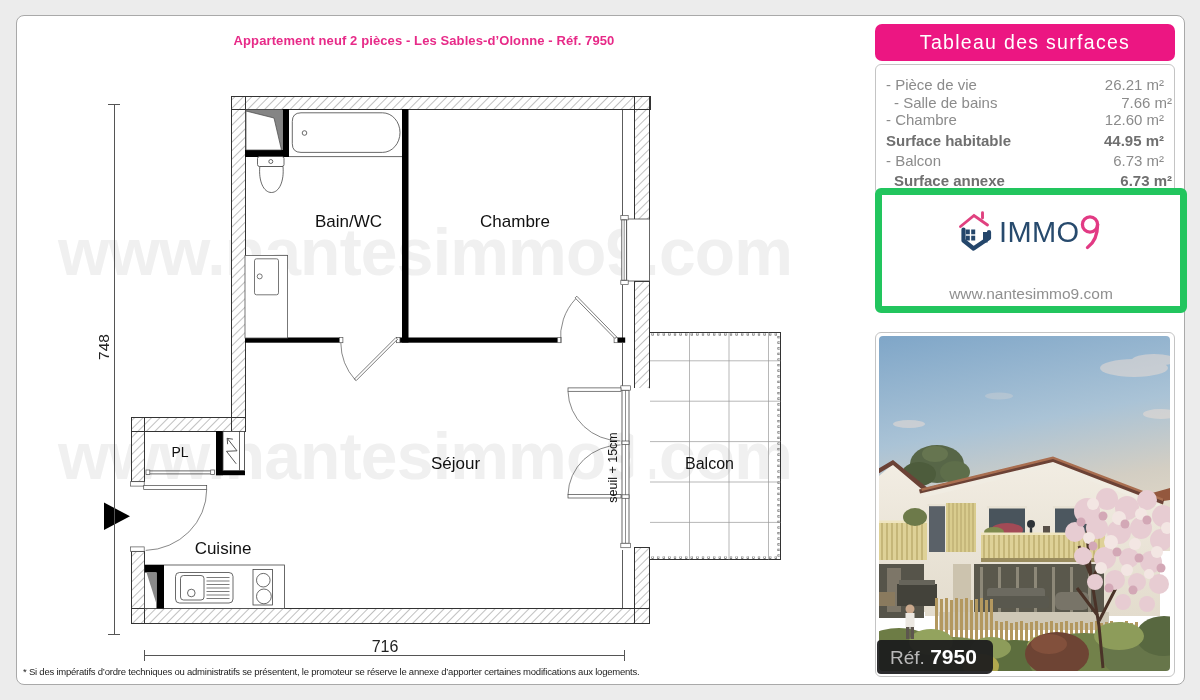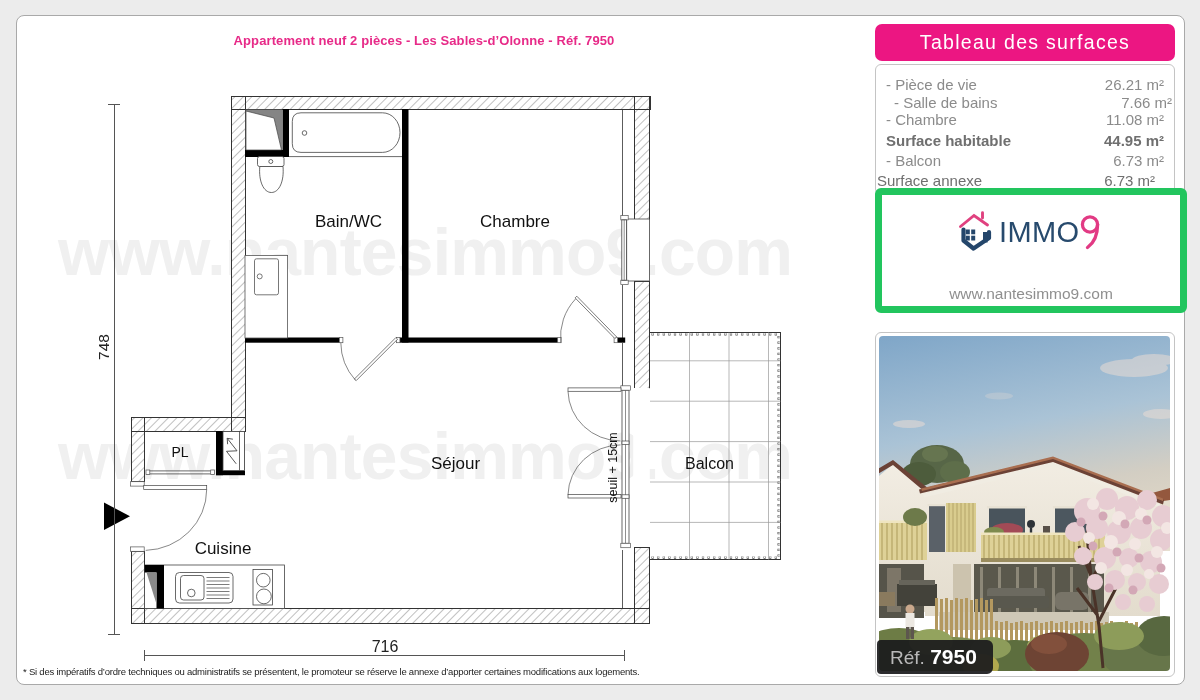--- a/index.html
+++ b/index.html
@@ -229,27 +229,27 @@
 </svg>
 
 <div class="abs" style="left:875px;top:24px;width:300px;height:37px;background:#ec1682;border-radius:7px;color:#fff;text-align:center;line-height:37px;font-size:19.5px;letter-spacing:1.3px;">Tableau des surfaces</div>
 
 <div class="abs" style="left:875px;top:64px;width:298px;height:129px;background:#fff;border:1px solid #c4c4c4;border-radius:6px;font-size:15px;color:#8b8b8b;">
 
   <div class="abs" style="left:10px;top:11px;width:278px;">- Pièce de vie<span style="float:right">26.21 m²</span></div>
 
   <div class="abs" style="left:18px;top:28.5px;width:278px;">- Salle de bains<span style="float:right">7.66 m²</span></div>
 
-  <div class="abs" style="left:10px;top:46px;width:278px;">- Chambre<span style="float:right">11.08 m²</span></div>
+  <div class="abs" style="left:10px;top:46px;width:278px;">- Chambre<span style="float:right">12.60 m²</span></div>
 
   <div class="abs" style="left:10px;top:66.5px;width:278px;font-weight:bold;color:#6f6f6f;">Surface habitable<span style="float:right">44.95 m²</span></div>
 
   <div class="abs" style="left:10px;top:86.5px;width:278px;">- Balcon<span style="float:right">6.73 m²</span></div>
 
-  <div class="abs" style="left:1px;top:107px;width:278px;font-weight:normal;color:#6f6f6f;">Surface annexe<span style="float:right">6.73 m²</span></div>
+  <div class="abs" style="left:18px;top:107px;width:278px;font-weight:bold;color:#6f6f6f;">Surface annexe<span style="float:right">6.73 m²</span></div>
 </div>
 
 <div class="abs" style="left:875px;top:188px;width:298px;height:111px;background:#fff;border:7px solid #22c55e;border-radius:6px;">
 
   <svg class="abs" style="left:70px;top:12px;" width="165" height="50" viewBox="0 0 165 50">
 
     <path d="M 8.5,19.5 L 22,8.5 L 35.5,18" fill="none" stroke="#e0417f" stroke-width="2.9" stroke-linecap="round"></path>
 
     <path d="M 30.5,11 L 30.5,5.8" stroke="#e0417f" stroke-width="2.9" stroke-linecap="round"></path>
 

